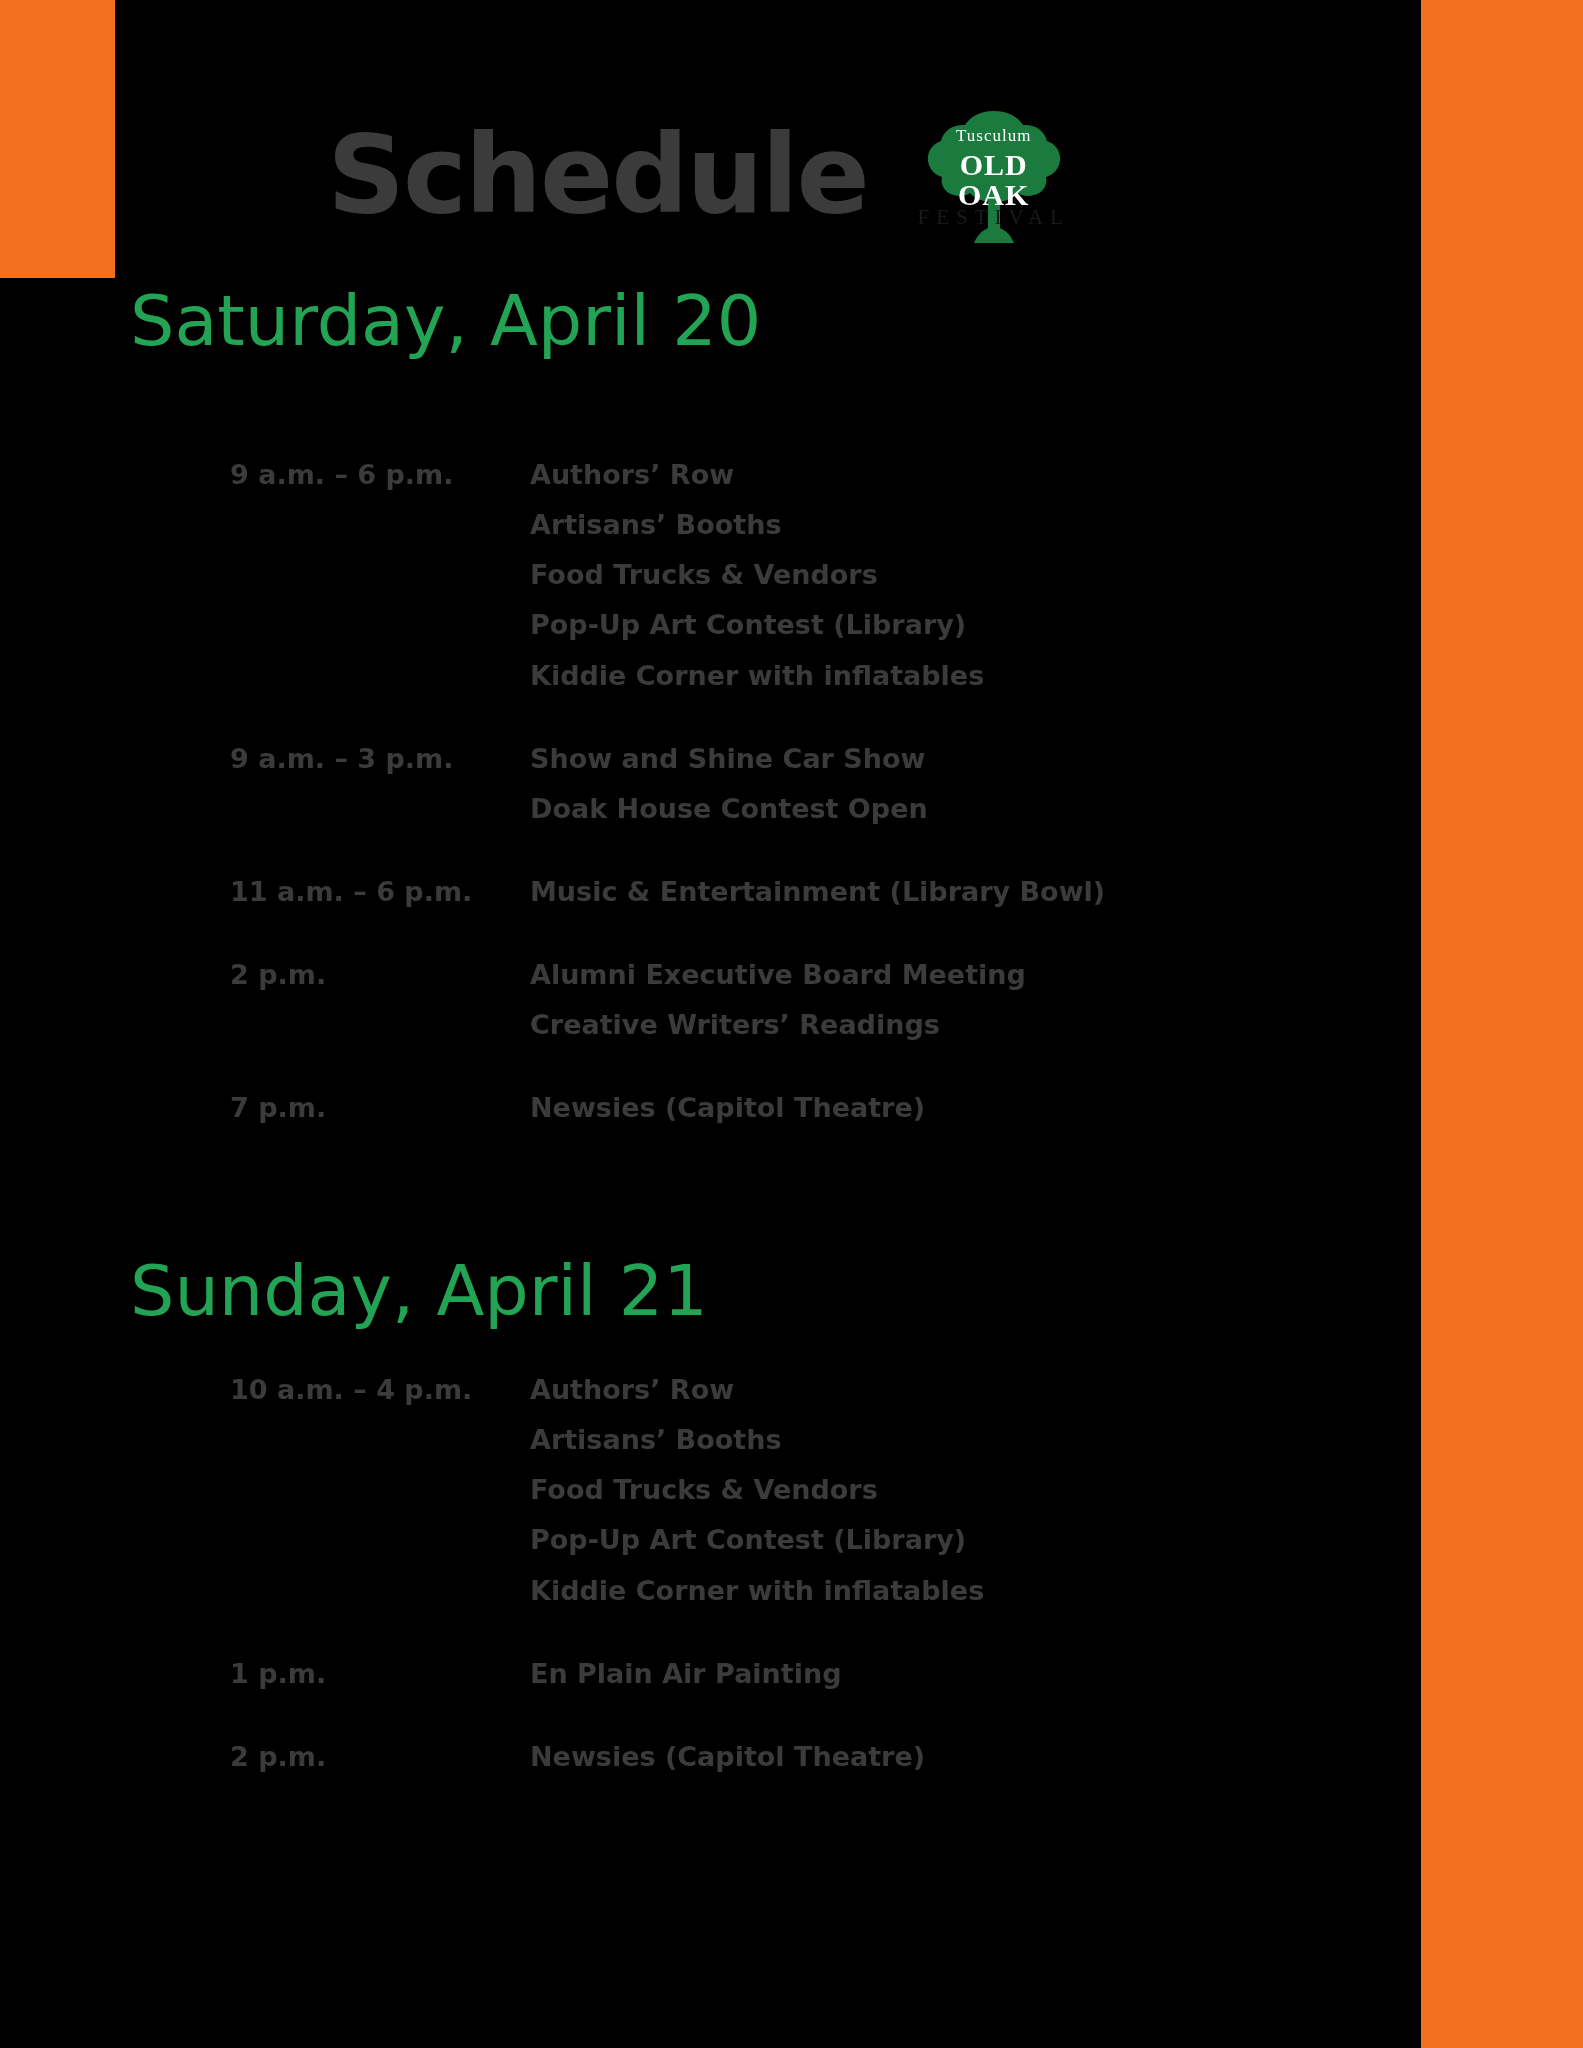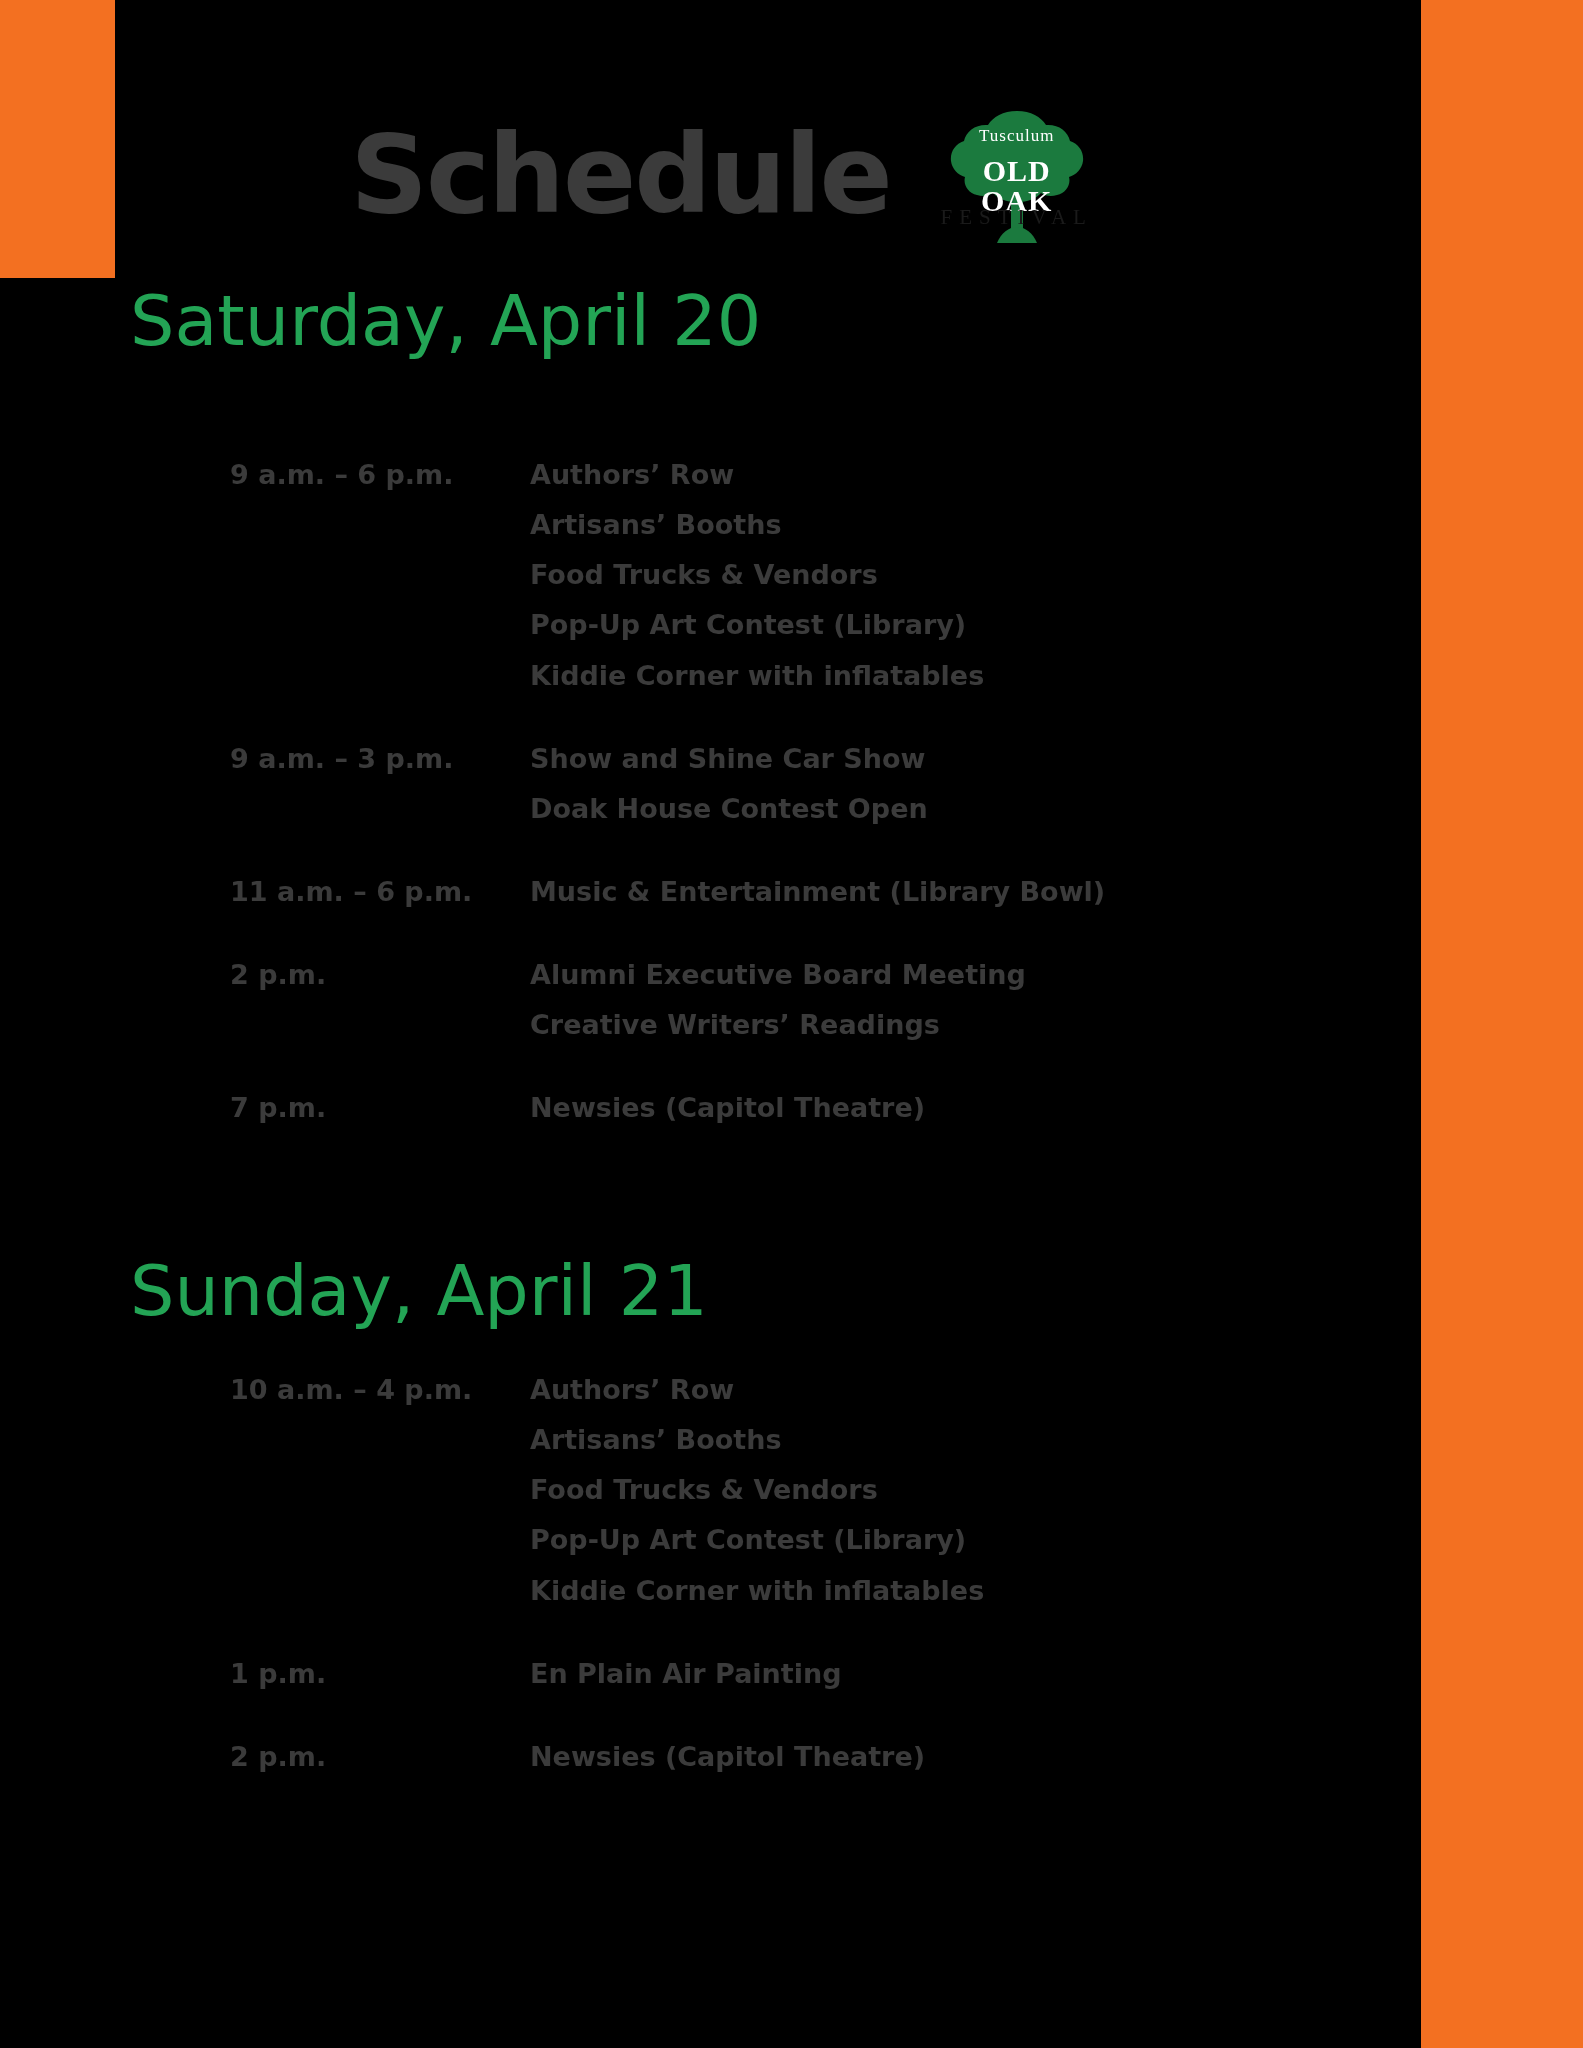--- a/index.html
+++ b/index.html
@@ -43,21 +43,20 @@
 
   
   .header {
     position: absolute;
     left: 0;
     top: 105px;
     width: 1421px;
     display: flex;
     align-items: center;
     justify-content: center;
-    padding-left: 23px;
   }
   .schedule-title {
     font-family: "DejaVu Sans", sans-serif;
     font-weight: bold;
     font-size: 108px;
     letter-spacing: -2px;
     color: #3b3b3b;
     line-height: 1;
   }
   .logo {
@@ -83,21 +82,21 @@
   .logo-top {
     font-family: "Liberation Serif", serif;
     font-size: 17px;
     letter-spacing: 1px;
   }
   .logo-mid {
     font-family: "Liberation Serif", serif;
     font-weight: bold;
     font-size: 30px;
     letter-spacing: 1px;
-    margin-top: 12px;
+    margin-top: 6px;
   }
   .logo-mid2 {
     font-family: "Liberation Serif", serif;
     font-weight: bold;
     font-size: 30px;
     letter-spacing: 1px;
     text-align: center;
   }
   .logo-bottom {
     position: absolute;

